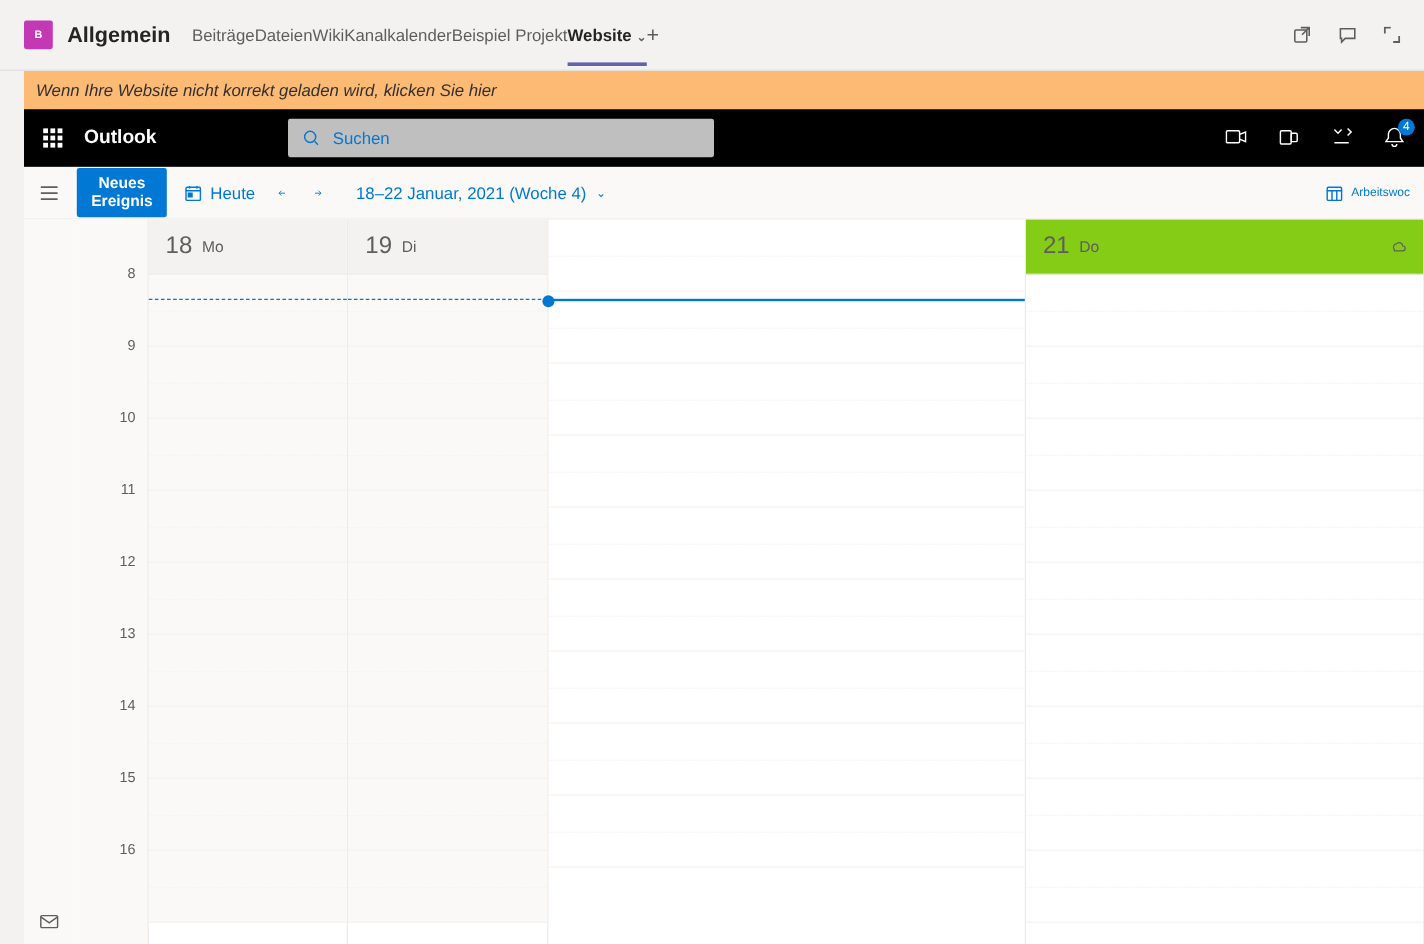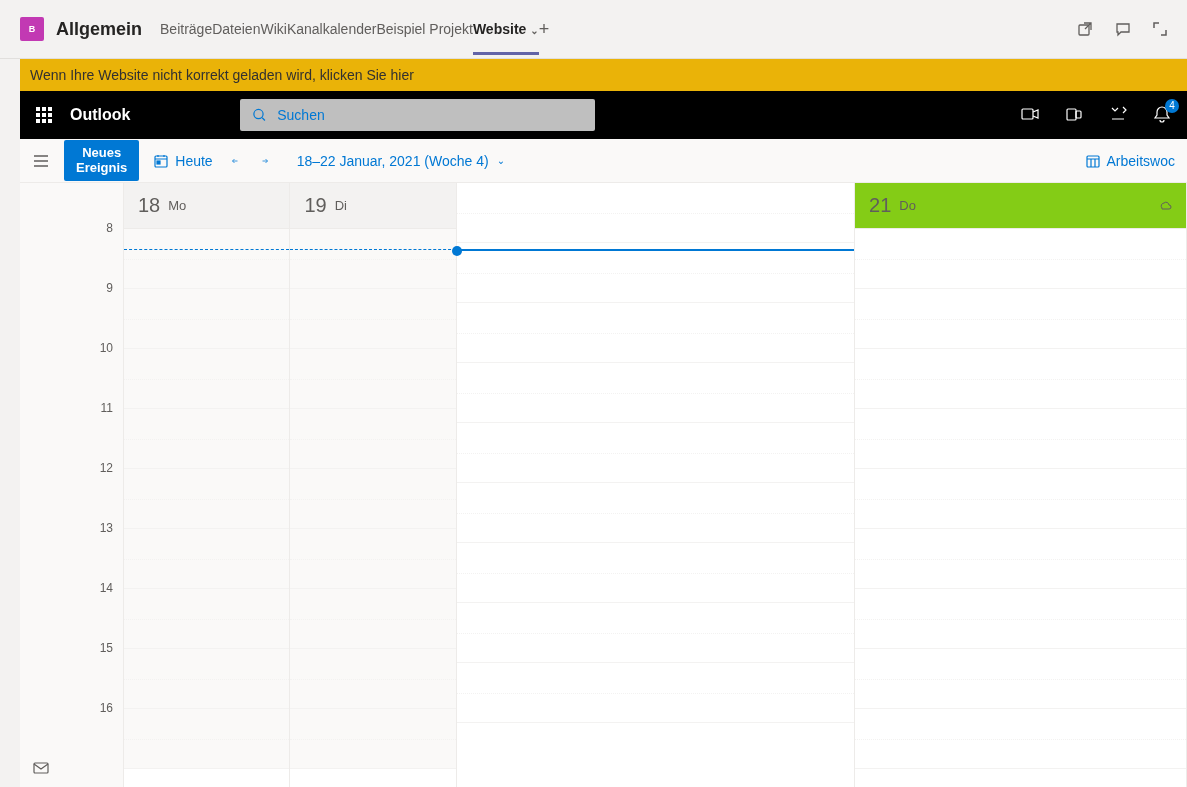--- a/index.html
+++ b/index.html
@@ -12,21 +12,21 @@
 .tab-list { display: flex; align-items: center; }
 .tab-item { color: #605e5c; font-size: 14px; cursor: pointer; padding: 18px 0; position: relative; }
 .tab-item.active { color: #252423; font-weight: 600; }
 .tab-item.active::after { content: ""; position: absolute; bottom: 0; left: 0; right: 0; height: 3px; background: #6264a7; }
 .tab-chevron { margin-left: 4px; font-size: 10px; color: #605e5c; }
 .tab-add { font-size: 18px; color: #605e5c; cursor: pointer; }
 .teams-right { margin-left: auto; display: flex; gap: 22px; align-items: center; color: #605e5c; }
 .teams-right svg { cursor: pointer; }
 
 
-.reload-banner { height: 32px; background: #eab308; display: flex; align-items: center; padding: 0 10px; font-size: 14px; color: #323130; margin-left: 20px; margin-right: 0; }
+.reload-banner { height: 32px; background: #fdba74; display: flex; align-items: center; padding: 0 10px; font-size: 14px; color: #323130; margin-left: 20px; margin-right: 0; font-style: italic; }
 
 
 .outlook-bar { height: 48px; background: #000; display: flex; align-items: center; padding: 0 16px; margin-left: 20px; color: #fff; position: relative; }
 .waffle { display: grid; grid-template-columns: repeat(3, 4px); grid-template-rows: repeat(3, 4px); gap: 2px; cursor: pointer; margin-right: 18px; }
 .waffle span { background: #fff; width: 4px; height: 4px; }
 .outlook-title { font-weight: 600; font-size: 16px; color: #fff; }
 .search-box { margin-left: 110px; width: 355px; height: 32px; background: #bfbfbf; display: flex; align-items: center; padding: 0 12px; border-radius: 2px; }
 .search-box svg { margin-right: 10px; }
 .search-box input { background: transparent; border: none; outline: none; width: 100%; font-size: 14px; color: #0078d4; }
 .search-box input::placeholder { color: #0078d4; }
@@ -35,21 +35,21 @@
 .badge-count { position: absolute; top: -6px; right: -8px; background: #0078d4; color: #fff; border-radius: 8px; font-size: 10px; min-width: 14px; height: 14px; display: flex; align-items: center; justify-content: center; padding: 0 3px; }
 
 
 .cal-toolbar { height: 44px; background: #faf9f8; display: flex; align-items: center; padding: 0 12px; margin-left: 20px; border-bottom: 1px solid #edebe9; gap: 14px; }
 .hamburger { cursor: pointer; color: #605e5c; }
 .new-event-btn { background: #0078d4; color: #fff; border: none; padding: 6px 12px; font-size: 13px; font-weight: 600; cursor: pointer; text-align: center; line-height: 1.15; border-radius: 2px; }
 .today-btn { display: flex; align-items: center; gap: 6px; color: #0078d4; cursor: pointer; font-size: 14px; }
 .nav-arrow { color: #0078d4; cursor: pointer; padding: 4px; }
 .date-range { color: #0078d4; font-size: 14px; display: flex; align-items: center; gap: 8px; cursor: pointer; margin-left: 10px; }
 .date-range .chev { font-size: 10px; }
-.view-select { margin-left: auto; color: #0078d4; display: flex; align-items: center; gap: 6px; cursor: pointer; font-size: 14px; }
+.view-select { margin-left: auto; color: #0078d4; display: flex; align-items: center; gap: 6px; cursor: pointer; font-size: 10px; }
 
 
 .cal-wrap { display: flex; margin-left: 20px; background: #fff; height: 604px; position: relative; }
 .left-gutter { width: 44px; background: #faf9f8; position: relative; }
 .mail-icon { position: absolute; bottom: 10px; left: 12px; color: #605e5c; }
 .time-col { width: 60px; border-right: 1px solid #edebe9; background: #faf9f8; }
 .time-col .spacer { height: 46px; }
 .time-slot { height: 60px; text-align: right; padding-right: 10px; font-size: 12px; color: #605e5c; position: relative; top: -8px; }
 .day-cols { flex: 1; display: flex; position: relative; }
 .day-col { flex: 1; border-right: 1px solid #edebe9; position: relative; }

